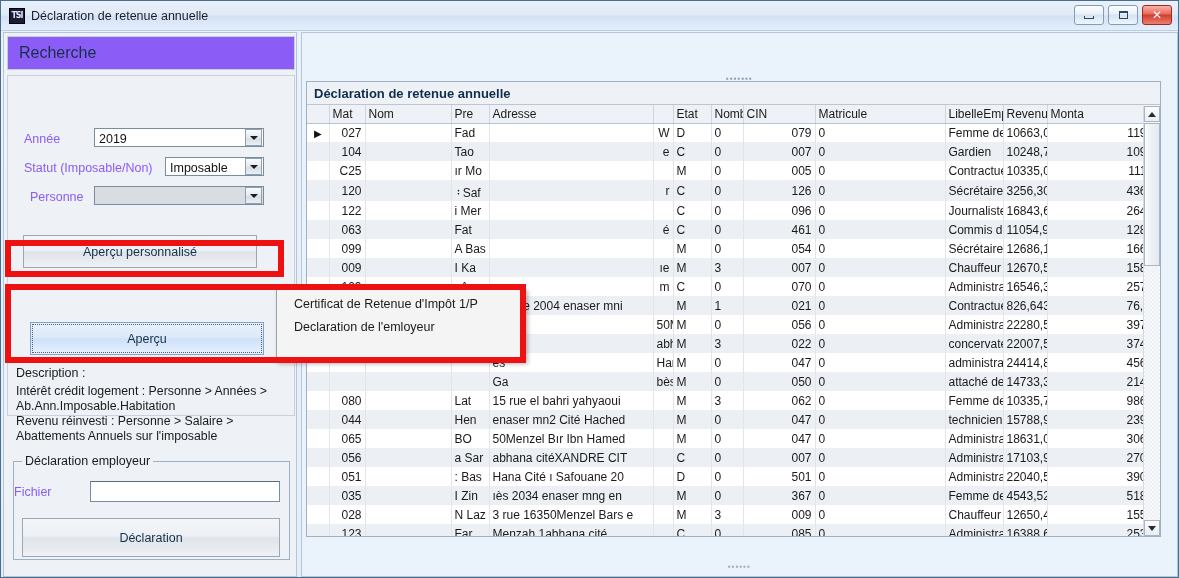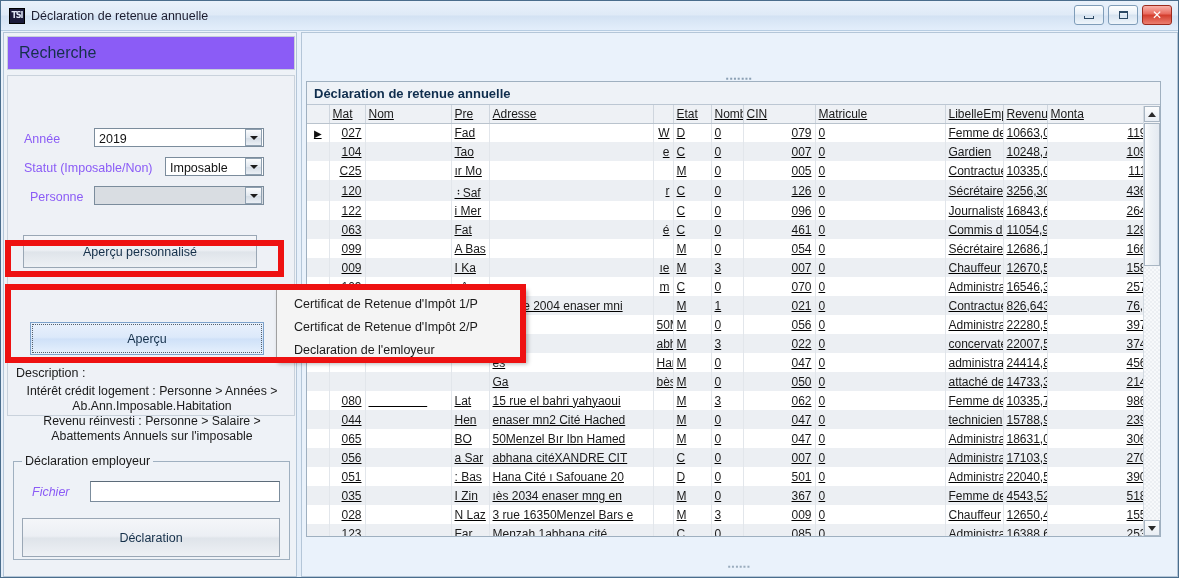--- a/index.html
+++ b/index.html
@@ -102,21 +102,21 @@
   }
   .btn.focused {
     background: linear-gradient(to bottom, #e9f1fc 0%, #dce9fa 46%, #cfe1f8 52%, #e7f1fd 100%);
     border: 1px solid #7da2cb;
     outline: 1px dotted #55606b; outline-offset: -3px;
   }
 
   #desc-label { position: absolute; left: 12px; top: 333px; font-size: 12.5px; color: #1a1a1a; }
   #desc-body {
     position: absolute; left: 12px; top: 351px; width: 272px;
-    font-size: 12.3px; color: #1a1a1a; line-height: 15px; text-align: center;
+    font-size: 12.3px; color: #1a1a1a; line-height: 15px;
   }
   #desc-body div { white-space: nowrap; overflow: hidden; }
 
   
   #grp-employeur {
     position: absolute; left: 9px; top: 428px;
     width: 277px; height: 99px;
     border: 1px solid #9fb0c0;
   }
   #grp-legend {
@@ -148,21 +148,21 @@
     border: 1px solid #9fb0c0;
   }
   #grid-caption {
     height: 23px;
     background: #eef2f7;
     border-bottom: 1px solid #bcc7d3;
     display: flex; align-items: center;
     font-size: 13px; font-weight: bold; color: #0f2d4d;
     padding-left: 7px;
   }
-  #grid-scroll-area { position: relative; width: 853px; height: 431px; overflow: hidden; text-decoration: underline; }
+  #grid-scroll-area { position: relative; width: 853px; height: 431px; overflow: hidden; }
   table.grid {
     border-collapse: collapse;
     table-layout: fixed;
     width: 853px;
     font-size: 12px;
     color: #1a1a1a;
   }
   table.grid th {
     background: #eef1f5;
     border-right: 1px solid #cfd6de;
@@ -304,21 +304,21 @@
     <div id="desc-label">Description :</div>
     <div id="desc-body">
       <div>Intérêt crédit logement : Personne &gt; Années &gt;</div>
       <div>Ab.Ann.Imposable.Habitation</div>
       <div>Revenu réinvesti : Personne &gt; Salaire  &gt;</div>
       <div>Abattements Annuels sur l'imposable</div>
     </div>
 
     <div id="grp-employeur"></div>
     <div id="grp-legend">Déclaration employeur</div>
-    <div class="flabel" style="position:absolute;left:28px;top:452px;font-style:italic;">Fichier</div>
+    <div class="flabel" style="position:absolute;left:10px;top:452px;">Fichier</div>
     <div class="txtinput" style="left:86px;top:448px;width:190px;height:21px;"></div>
     <div class="btn" style="left:18px;top:485px;width:258px;height:39px;">
       <span>Déclaration</span>
     </div>
   </div>
 
   <div id="rightpanel">
     <div id="splitter-dots">▪▪▪▪▪▪▪</div>
 
     <div id="grid-wrap">
@@ -725,20 +725,19 @@
             <i class="tri-dn"></i>
           </div>
       </div>
     </div>
 
     <div id="hgrip">▪▪▪▪▪▪</div>
   </div>
 
   <div id="ctxmenu">
     <div class="mi">Certificat de Retenue d'Impôt 1/P</div>
-    <div class="mi">Certificat de Retenue d'Impôt 2/P</div>
     <div class="mi">Declaration de l'emloyeur</div>
   </div>
 
   <div class="redbox" id="redbox-1"></div>
   <div class="redbox" id="redbox-2"></div>
 
 </div>
 
 </body></html>

